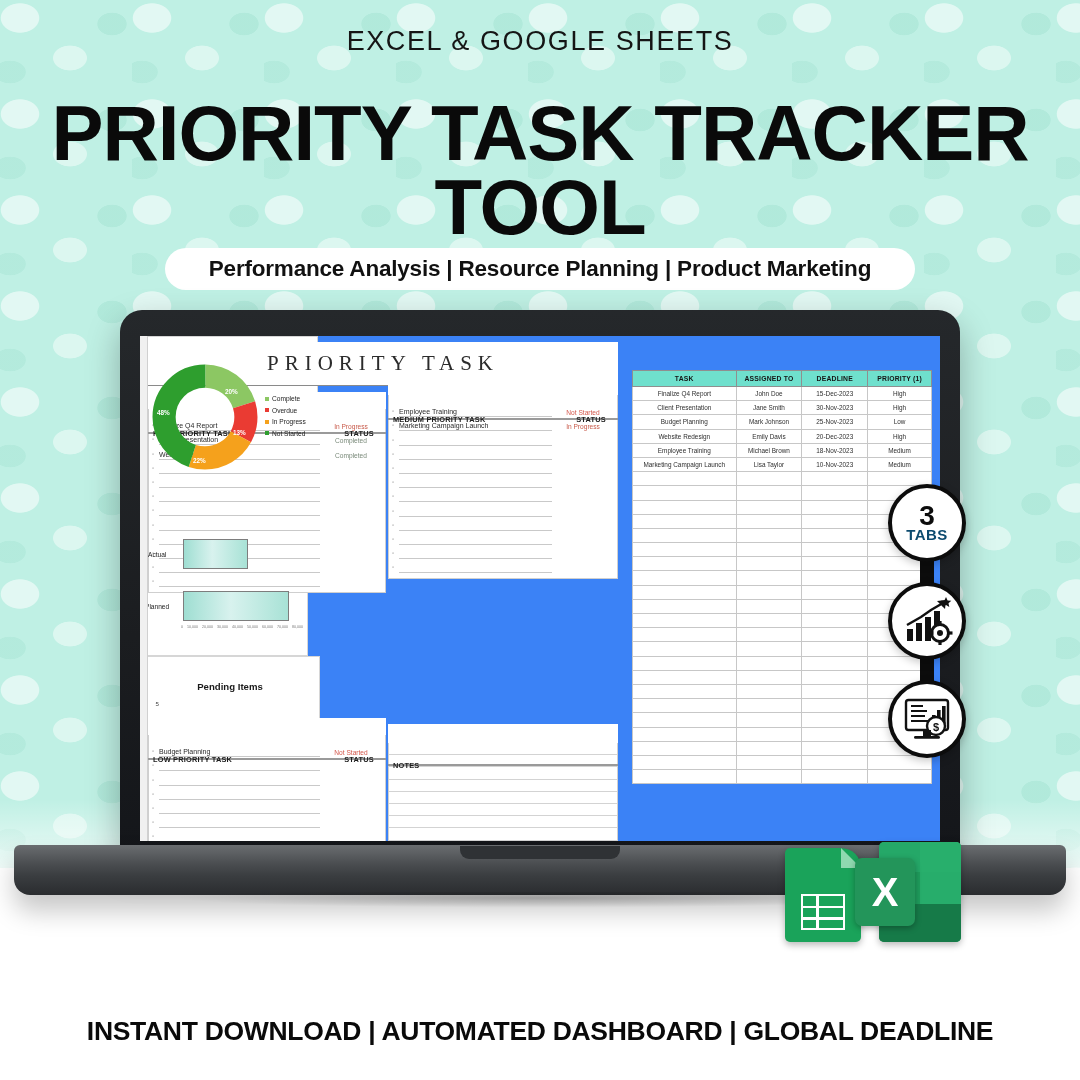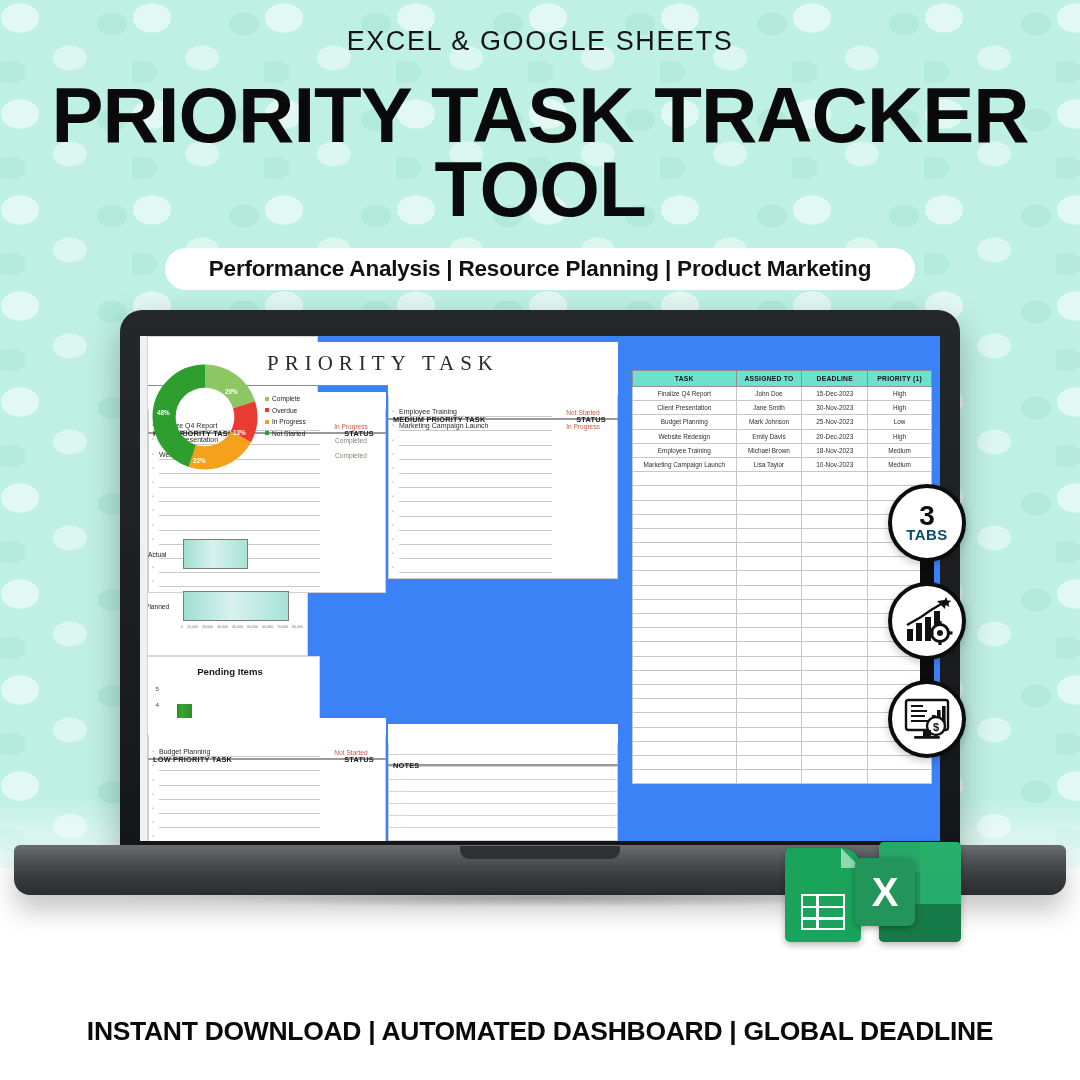--- a/index.html
+++ b/index.html
@@ -27,21 +27,21 @@
     background: linear-gradient(to bottom, rgba(255,255,255,0) 0%, rgba(255,255,255,.0) 30%, #fff 100%);
   }
 
   
   #eyebrow {
     position:absolute; top:26px; left:0; width:1080px; text-align:center;
     font-size:27px; letter-spacing:1.6px; color:#151515; font-weight:400;
     font-family:"Liberation Sans", sans-serif;
   }
   #main-title {
-    position:absolute; top:78px; left:40px; width:1000px; text-align:center;
+    position:absolute; top:96px; left:40px; width:1000px; text-align:center;
     font-size:78px; line-height:.95; font-weight:bold; color:#0a0a0a;
     letter-spacing:-1px;
   }
   #subtitle-pill {
     position:absolute; top:248px; left:165px; width:750px; height:42px;
     background:#ffffff; border-radius:21px;
     display:flex; align-items:center; justify-content:center;
     font-size:22.5px; font-weight:bold; color:#111; letter-spacing:-.2px;
   }
 
@@ -427,21 +427,21 @@
         <span>40,000</span>
         <span>50,000</span>
         <span>60,000</span>
         <span>70,000</span>
         <span>80,000</span>
       </div>
     </div>
   </div>
 
   <div class="chart-card" id="c-pend">
-    <div class="chart-title" style="margin-top:9px">Pending Items</div>
+    <div class="chart-title" style="margin-top:24px">Pending Items</div>
     <div style="position:relative;width:100%;height:128px;">
       <div style="position:absolute;left:4px;top:8px;height:88px;width:14px;display:flex;flex-direction:column;justify-content:space-between">
         <span class="vaxis">5</span>
         <span class="vaxis">4</span>
         <span class="vaxis">3</span>
         <span class="vaxis">2</span>
         <span class="vaxis">1</span>
         <span class="vaxis">0</span>
       </div>
       <div style="position:absolute;left:22px;top:10px;width:148px;height:90px;border-bottom:.6px solid #bbb">

